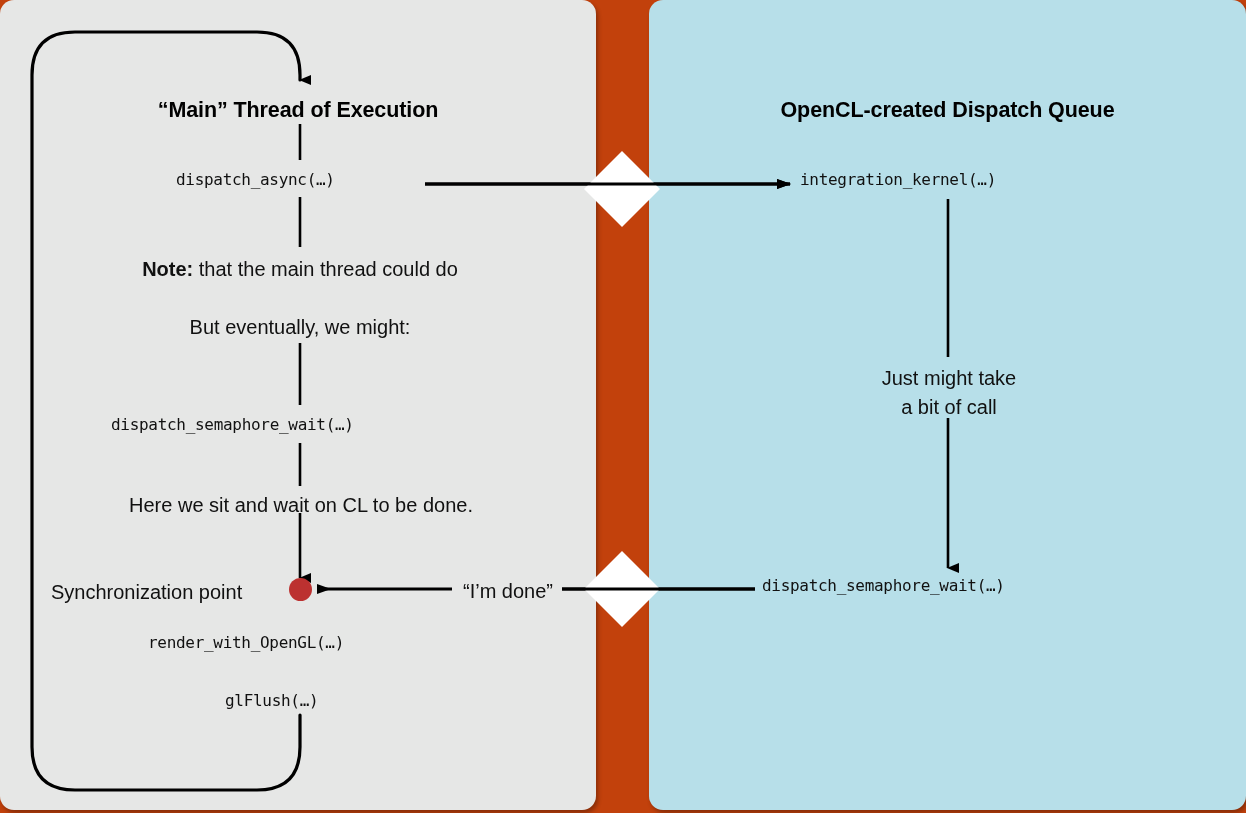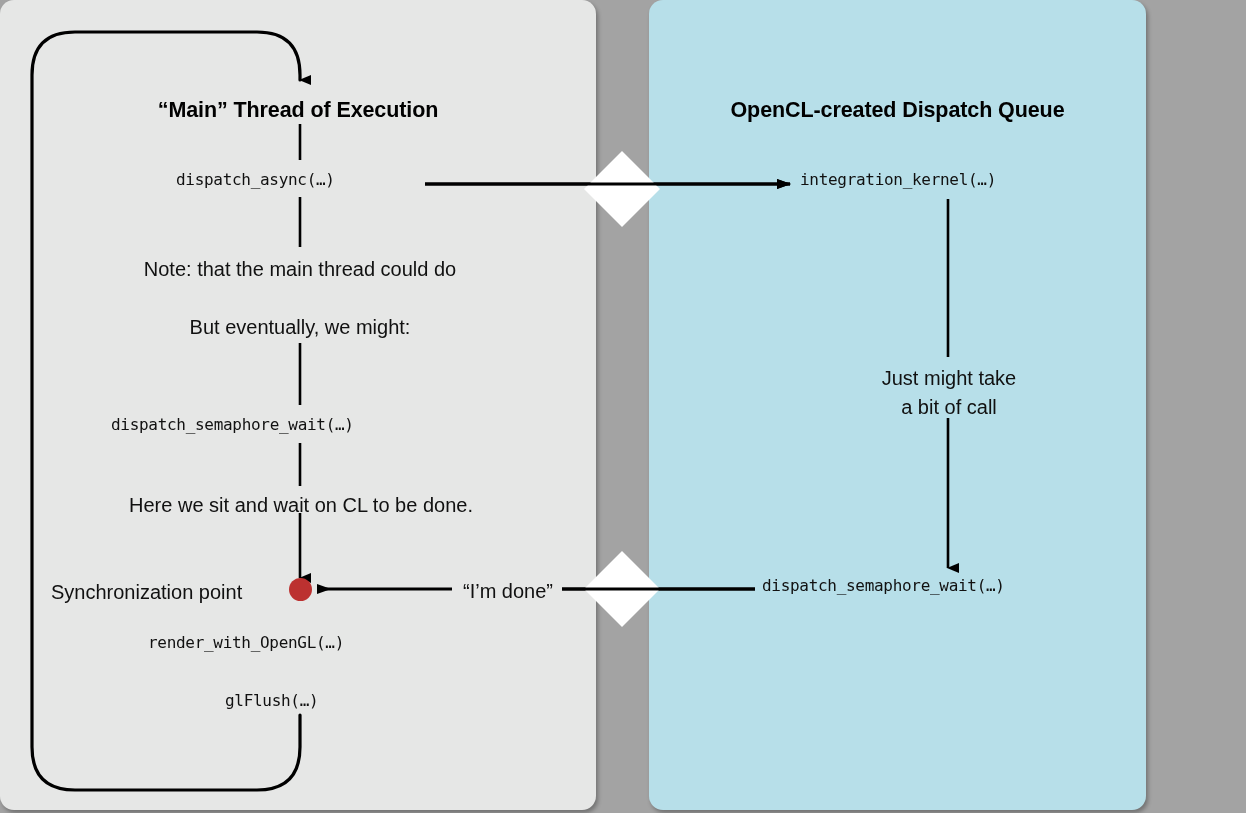--- a/index.html
+++ b/index.html
@@ -4,41 +4,41 @@
 <style>
   html, body {
     margin: 0;
     padding: 0;
     background: #8a8a8a;
   }
   #stage {
     position: relative;
     width: 1246px;
     height: 813px;
-    background: #a3a3a3;
+    background: #c2410c;
     overflow: hidden;
     font-family: "Liberation Sans", sans-serif;
   }
 
   
   .panel {
     position: absolute;
     top: 0;
     height: 810px;
     border-radius: 14px;
     box-shadow: 2px 3px 4px rgba(0,0,0,0.30);
   }
   #panel-main {
     left: 0;
     width: 596px;
     background: #e6e7e6;
   }
   #panel-queue {
     left: 649px;
-    width: 497px;
+    width: 597px;
     background: #b7dfe9;
   }
 
   .panel-title {
     position: absolute;
     top: 98px;
     width: 100%;
     text-align: center;
     font-size: 21.5px;
     font-weight: bold;
@@ -136,21 +136,21 @@
     <path d="M622,151 L660,189 L622,227 L584,189 Z" fill="#ffffff"></path>
     <line x1="425" y1="184" x2="790" y2="184" stroke="#000" stroke-width="3" marker-end="url(#arrowRight)"></line>
 
     <path d="M622,551 L660,589 L622,627 L584,589 Z" fill="#ffffff"></path>
     <line x1="755" y1="589" x2="562" y2="589" stroke="#000" stroke-width="3"></line>
   </svg>
 
   <div class="code" style="left:176px; top:170px;">dispatch_async(…)</div>
 
   <div class="prose" style="left:85px; top:255px; width:430px;">
-    <span style="font-weight:normal;">Note:</span><span> that the main thread could do</span><br>
+    <span style="font-weight:bold;">Note:</span><span> that the main thread could do</span><br>
     <br>
     <span>But eventually, we might:</span>
   </div>
 
   <div class="code" style="left:111px; top:415px;">dispatch_semaphore_wait(…)</div>
 
   <div class="prose" style="left:90px; top:491px; width:422px;">Here we sit and wait on CL to be done.</div>
 
   <div class="prose" style="left:51px; top:578px; width:auto; text-align:left;">Synchronization point</div>
 

